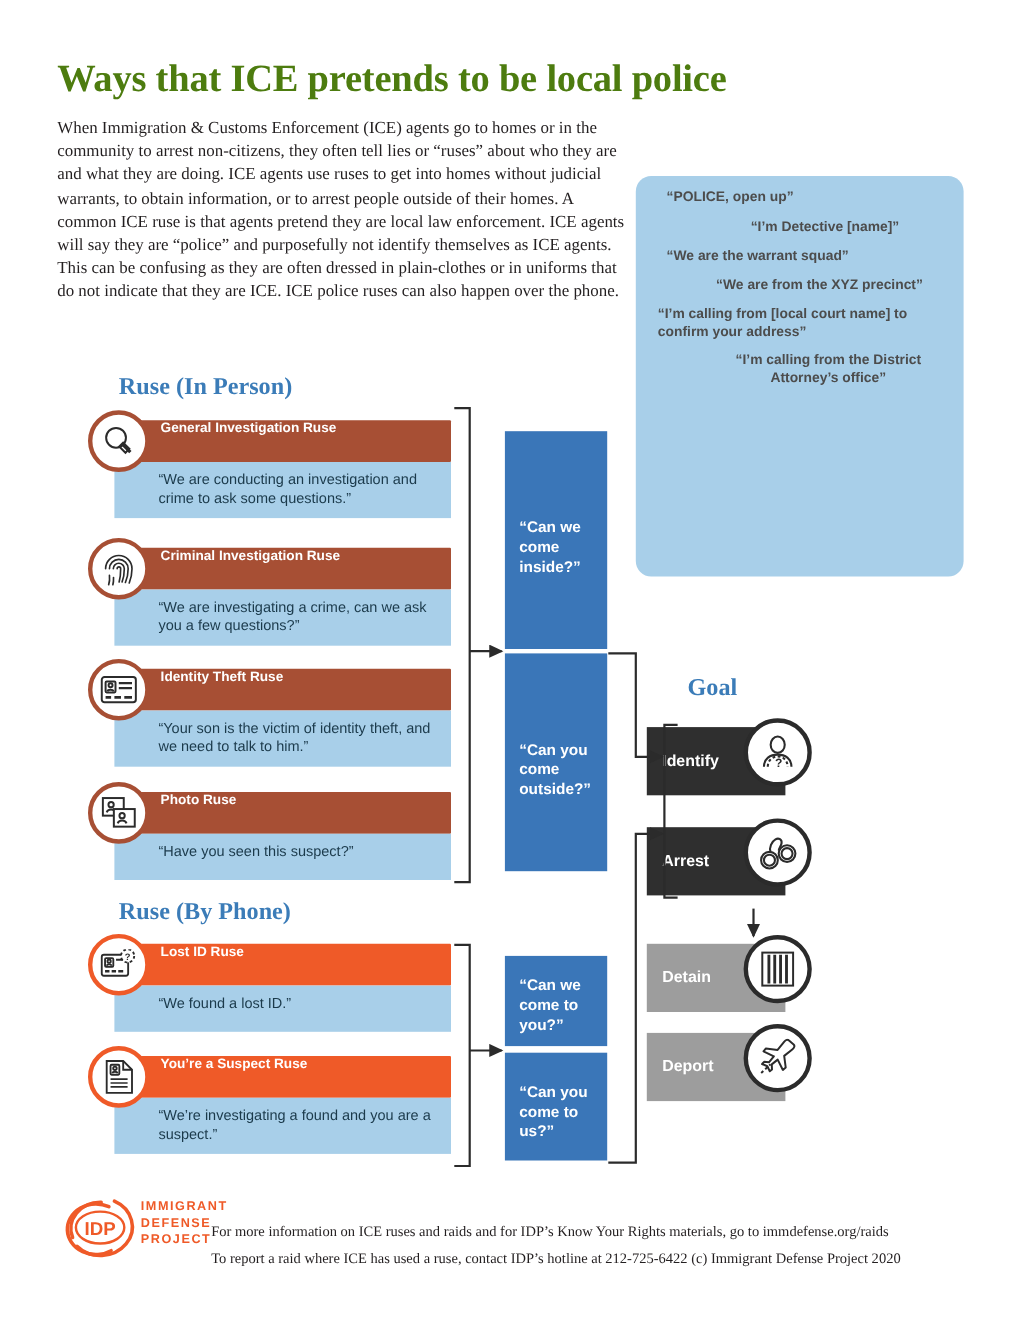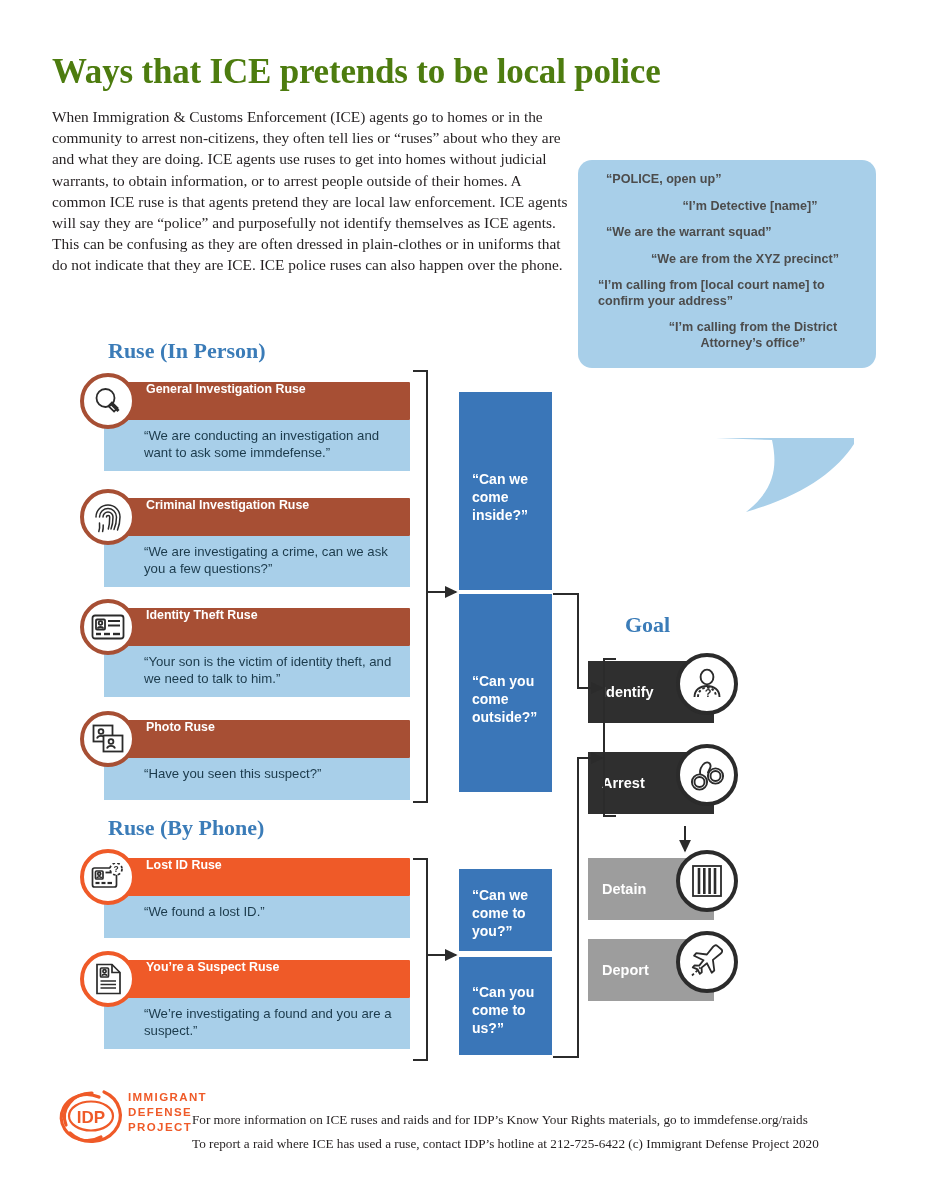--- a/index.html
+++ b/index.html
@@ -25,21 +25,21 @@
     position:absolute;left:52px;top:106px;width:520px;
     font-family:"Liberation Serif", serif;
     font-size:15.4px;
     line-height:21.2px;
     color:#231f20;
     text-align:left;
   }
 
   
   #bubble{
-    position:absolute;left:578px;top:160px;width:298px;height:208px;
+    position:absolute;left:578px;top:160px;width:298px;height:364px;
     background:#a8cfe9;border-radius:14px;
   }
   #bubble-tail{
     position:absolute;left:716px;top:438px;width:140px;height:78px;
     overflow:visible;
   }
   .bubble-line{
     font-size:12.6px;line-height:15.5px;font-weight:bold;color:#4c4c4c;
     margin:0 0 11px 0;
   }
@@ -161,21 +161,21 @@
   </div>
 
   <div class="section-head" id="head-inperson">Ruse (In Person)</div>
   <div class="section-head" id="head-phone">Ruse (By Phone)</div>
   <div class="section-head" id="head-goal">Goal</div>
 
   <div class="ruse-card" style="top:382px;">
     <div class="ruse-head brown">
       <span>General Investigation Ruse</span>
     </div>
-    <div class="ruse-body">“We are conducting an investigation and want to ask some immdefense.”</div>
+    <div class="ruse-body">“We are conducting an investigation and crime to ask some questions.”</div>
     <div class="ruse-icon">
       <svg width="32" height="32" viewBox="0 0 32 32" fill="none" stroke="#2b2b2b" stroke-width="1.8">
         <circle cx="13.5" cy="13" r="9"></circle>
         <line x1="20" y1="19.5" x2="26.5" y2="26" stroke-width="3"></line>
         <rect x="18.5" y="18" width="5" height="8" transform="rotate(-45 21 22)" fill="none"></rect>
       </svg>
     </div>
   </div>
 
   <div class="ruse-card" style="top:498px;">

